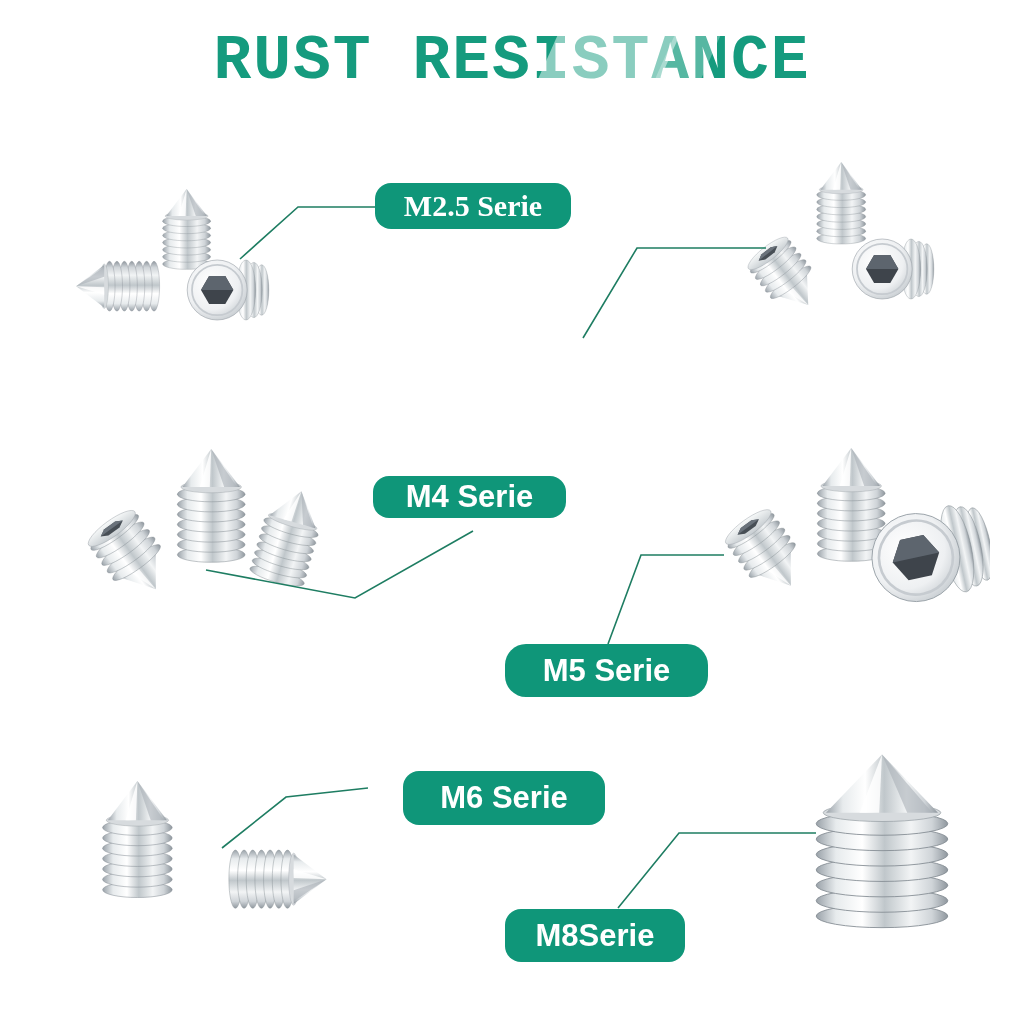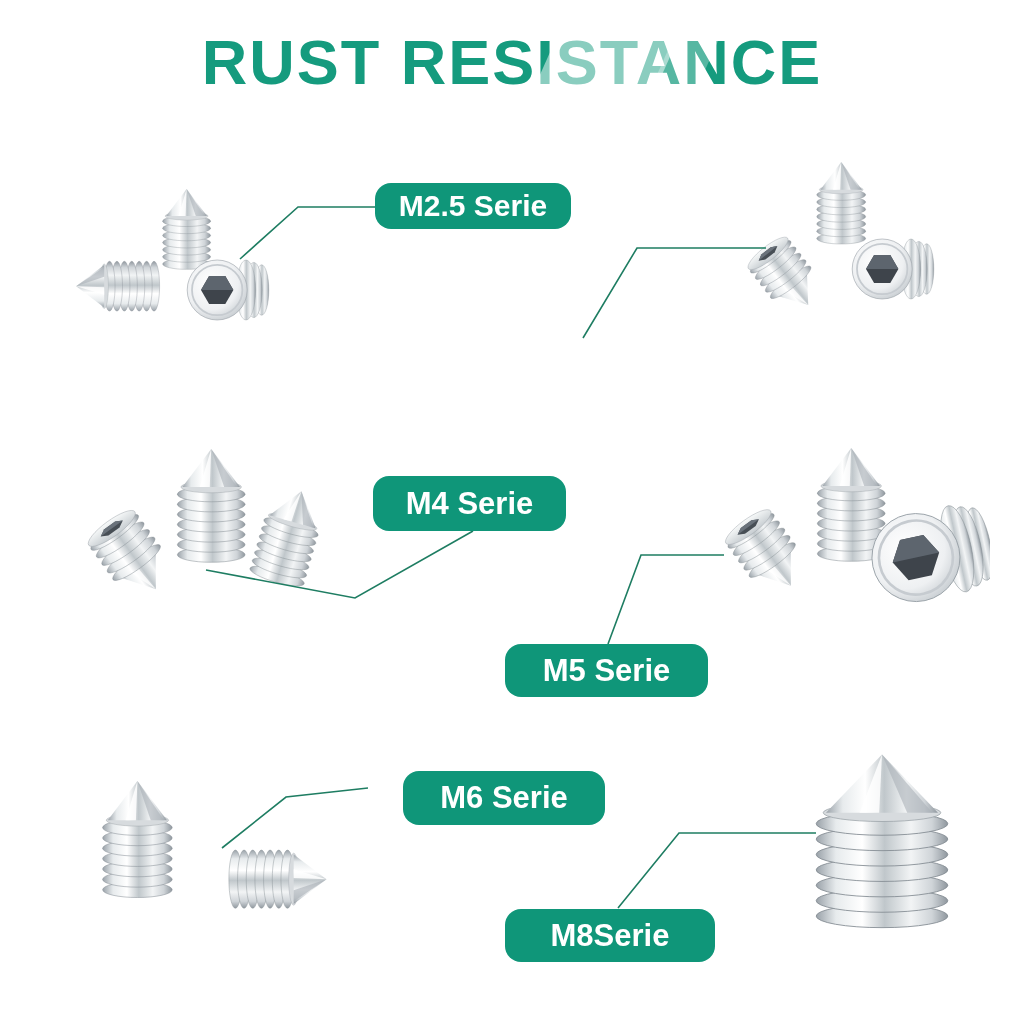--- a/index.html
+++ b/index.html
@@ -4,40 +4,40 @@
 <style>
   html,body{margin:0;padding:0;background:#ffffff;}
   #stage{
     position:relative;width:1024px;height:1024px;background:#ffffff;overflow:hidden;
     font-family:"Liberation Sans","DejaVu Sans",sans-serif;
   }
   
   .title{
     position:absolute;left:0;right:0;top:26px;height:70px;
     text-align:center;font-size:63px;font-weight:bold;letter-spacing:2px;
-    color:#159b7e;white-space:nowrap;
+    color:#159b7e;white-space:nowrap;font-family:Liberation Mono, monospace;
   }
   .title-band{
     position:absolute;background:rgba(255,255,255,0.5);
     transform:skewX(-24deg);pointer-events:none;
   }
   .band-a{left:547px;top:24px;width:122px;height:70px;}
   .band-b{left:664px;top:24px;width:46px;height:70px;background:rgba(255,255,255,0.28);}
   
   .pill{
     position:absolute;background:#0f9679;color:#ffffff;font-weight:bold;
     border-radius:16px;display:flex;align-items:center;justify-content:center;
     z-index:30;
   }
-  .pill-m2-5{left:375px;top:183px;width:196px;height:46px;font-size:30px;}
+  .pill-m2-5{left:375px;top:183px;width:196px;height:46px;font-size:30px;font-family:Liberation Serif, serif;}
   .pill-m3  {left:473px;top:337px;width:204px;height:47px;font-size:30px;}
-  .pill-m4  {left:373px;top:476px;width:193px;height:55px;font-size:31px;}
-  .pill-m5  {left:505px;top:644px;width:203px;height:53px;font-size:31px;}
+  .pill-m4  {left:373px;top:476px;width:193px;height:42px;font-size:31px;}
+  .pill-m5  {left:505px;top:644px;width:203px;height:53px;font-size:31px;border-radius:21px;}
   .pill-m6  {left:367px;top:771px;width:202px;height:54px;font-size:31px;margin-left:36px;}
-  .pill-m8  {left:505px;top:909px;width:210px;height:53px;font-size:31px;}
+  .pill-m8  {left:505px;top:909px;width:180px;height:53px;font-size:31px;}
   
   .cluster{position:absolute;z-index:10;}
   #leader-lines{position:absolute;left:0;top:0;z-index:20;pointer-events:none;}
   .c-m2-5{left:58px;top:183px;}
   .c-m3 {left:733px;top:158px;}
   .c-m4 {left:70px;top:440px;}
   .c-m5 {left:700px;top:440px;}
   .c-m6 {left:85px;top:770px;}
   .c-m8 {left:782px;top:748px;}
 </style>

